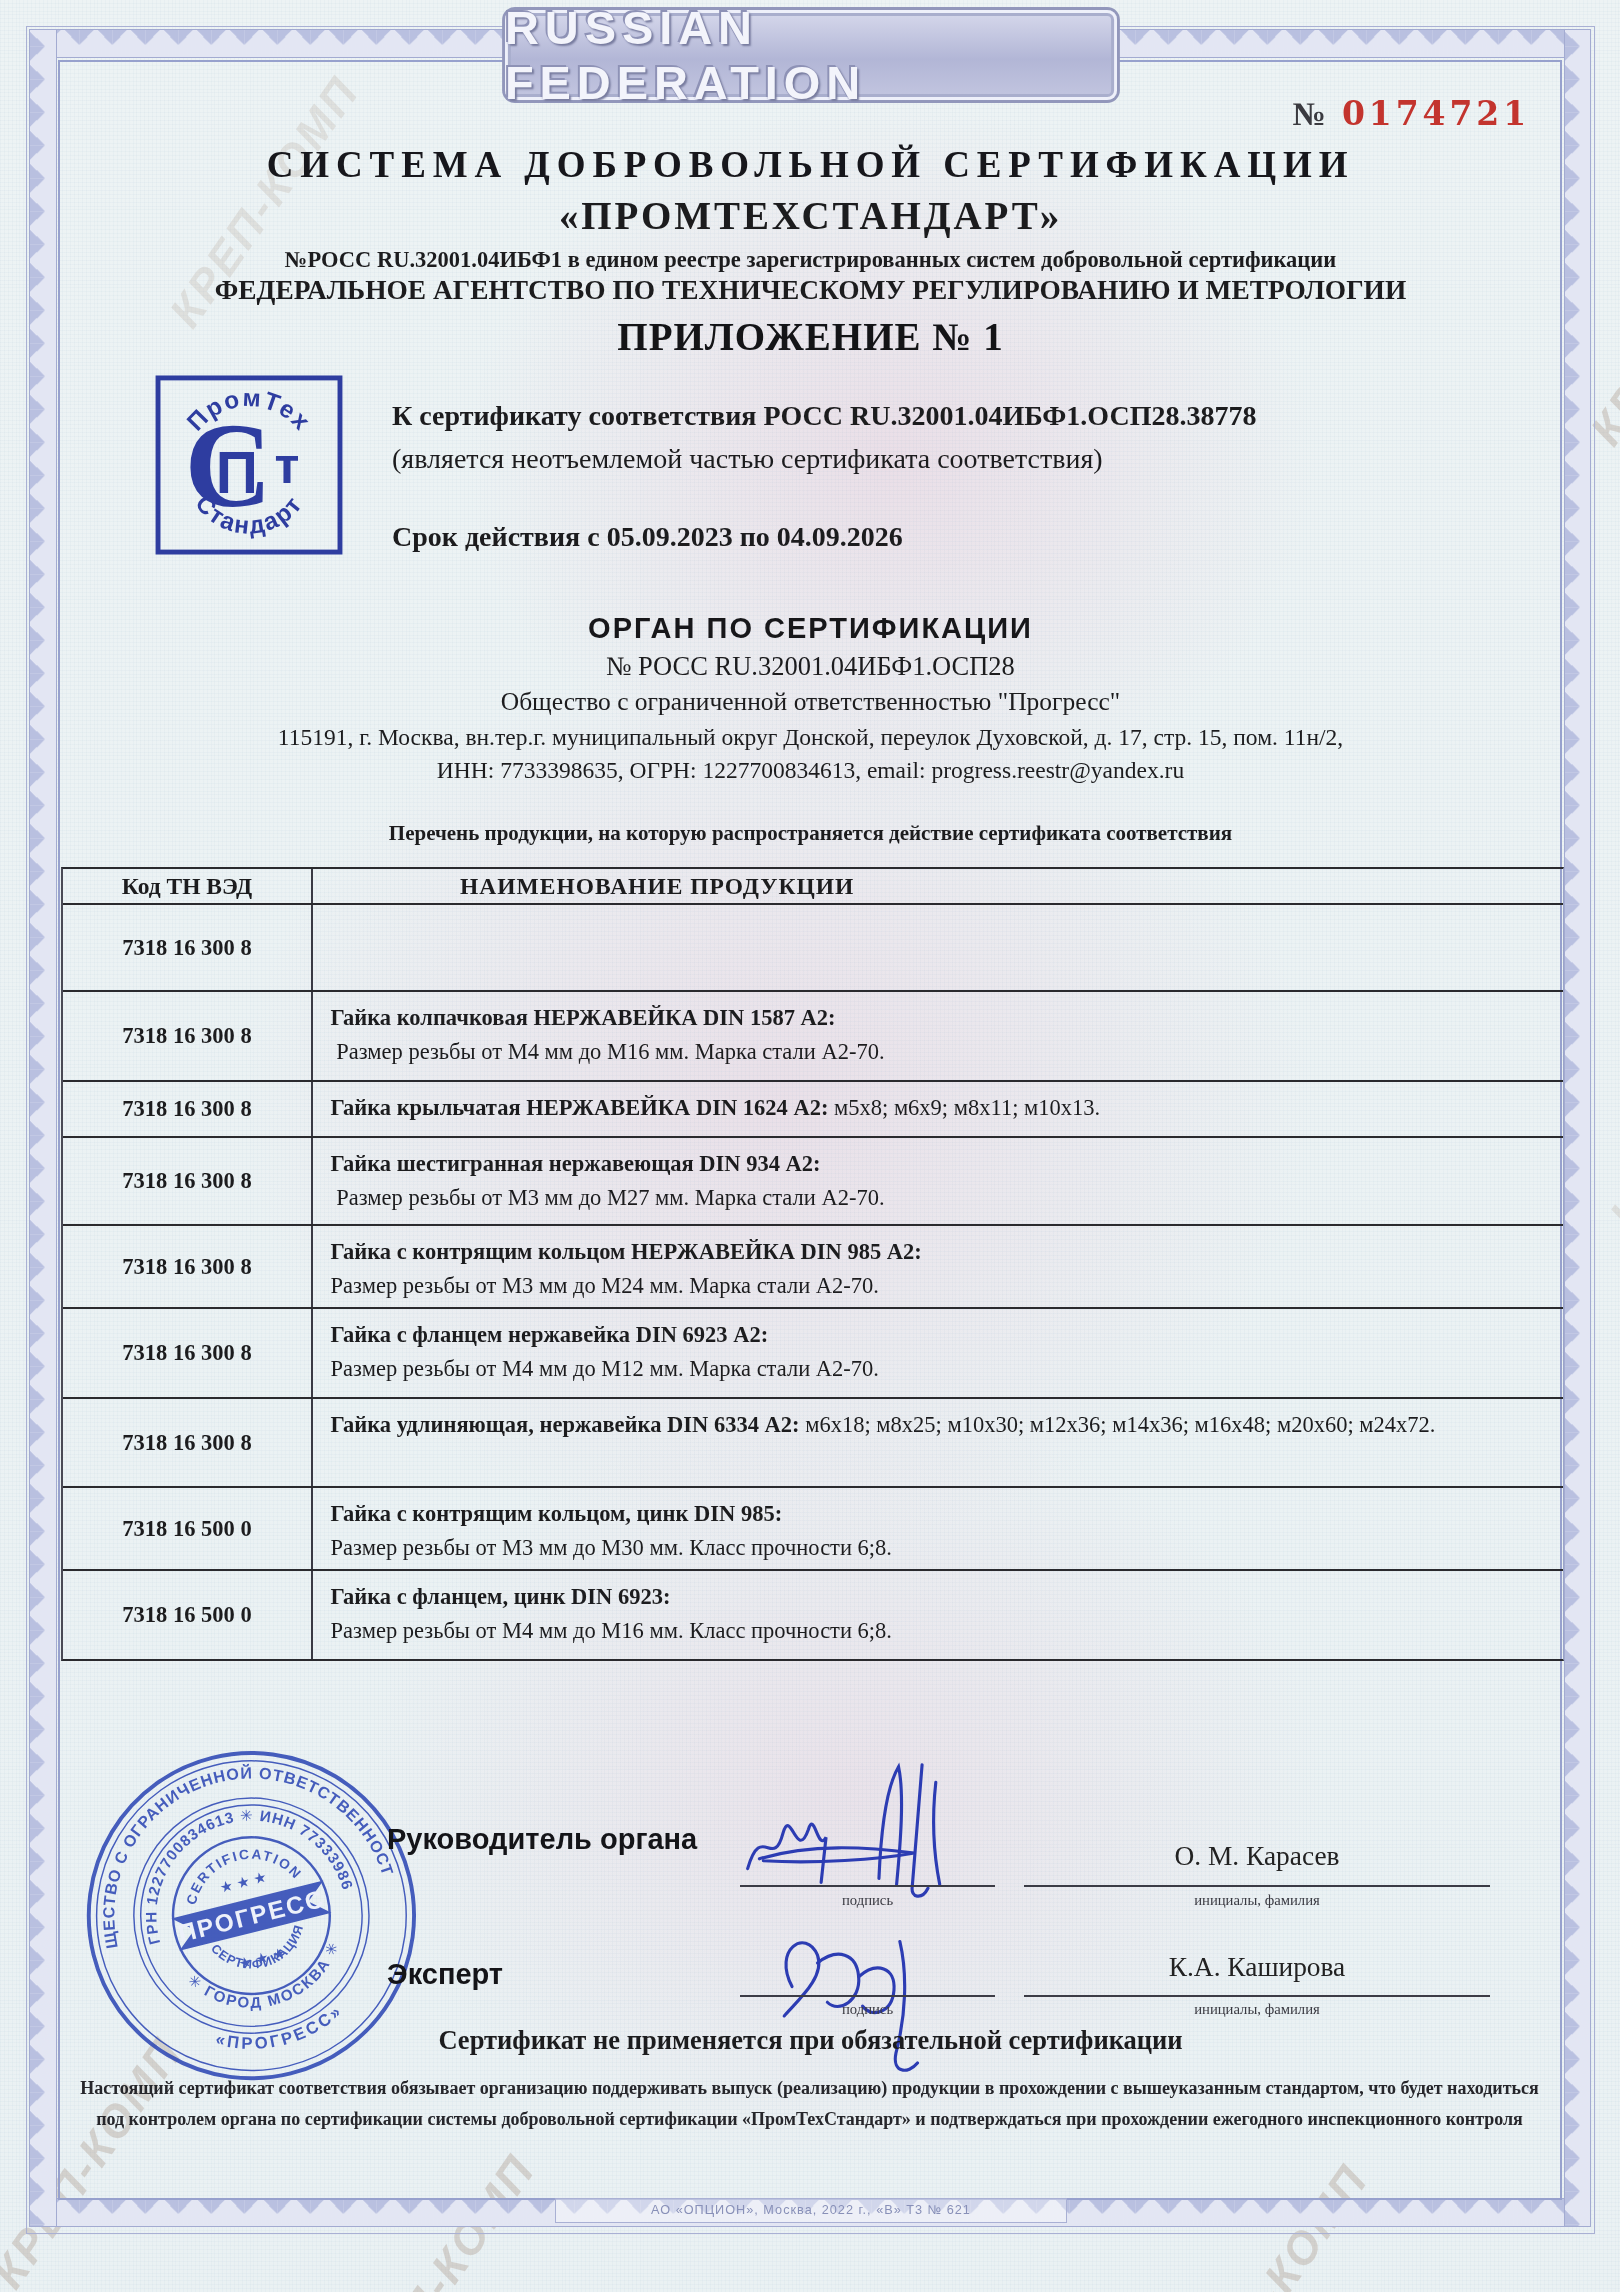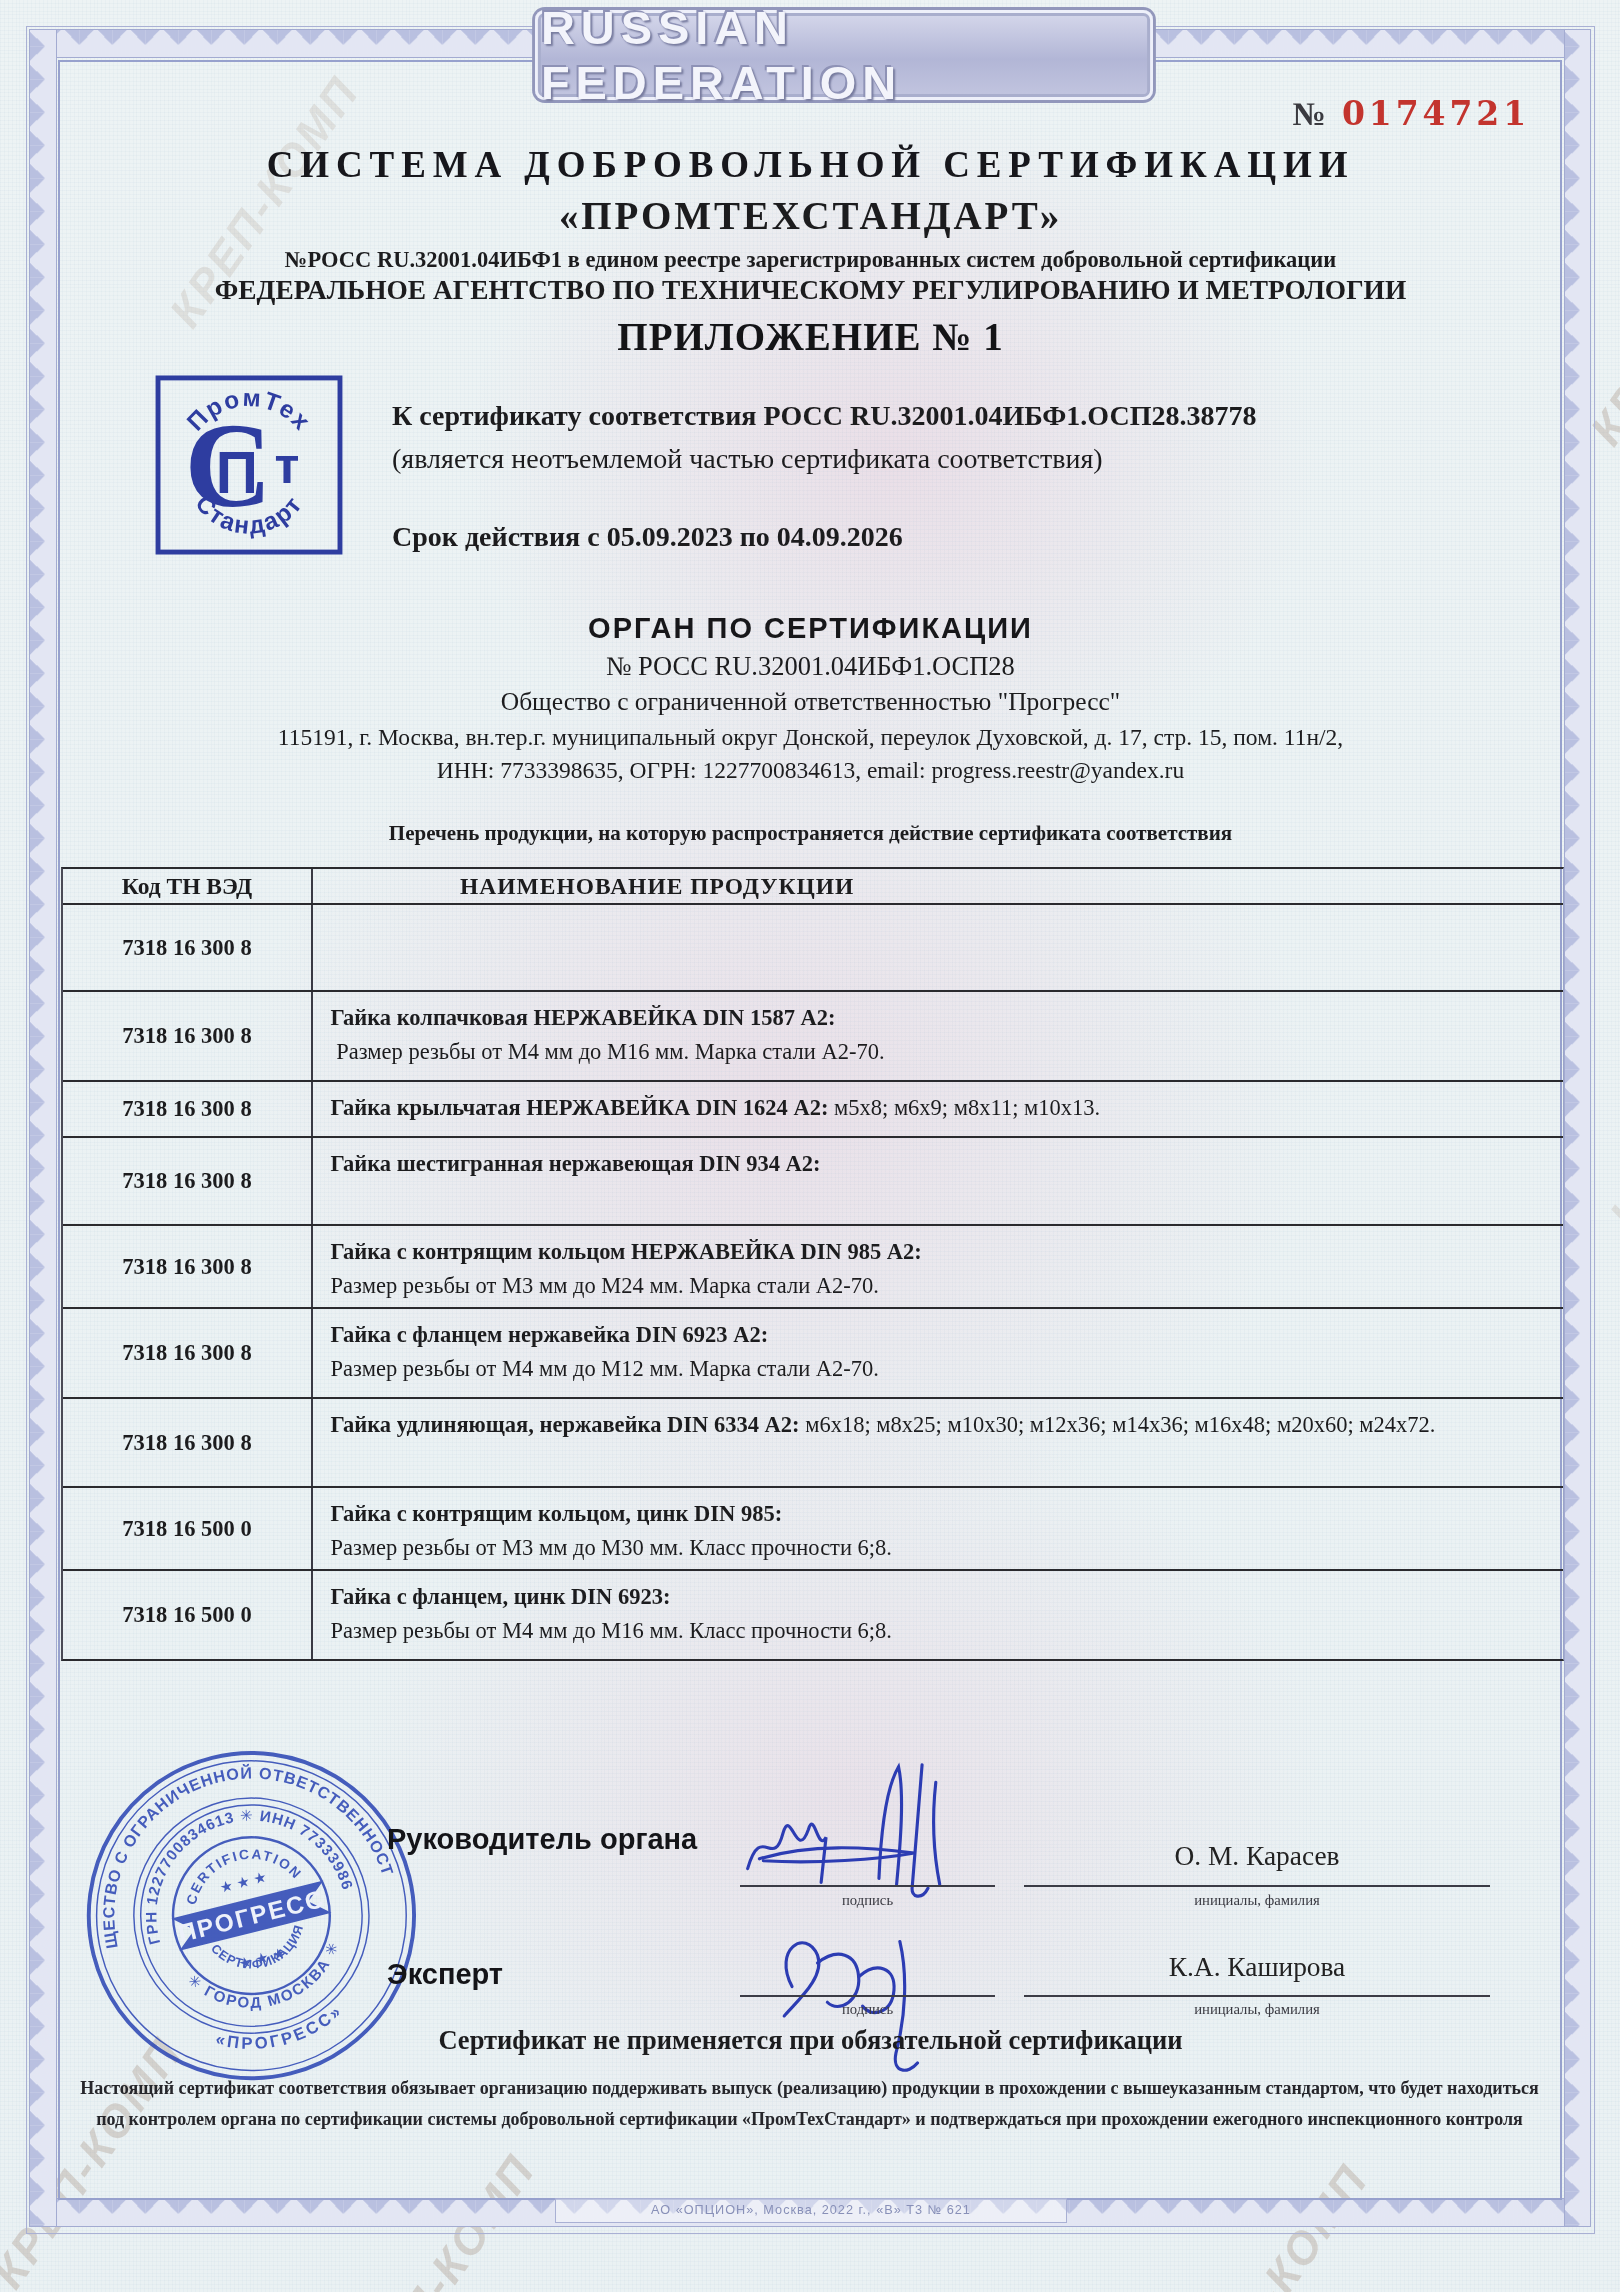--- a/index.html
+++ b/index.html
@@ -32,24 +32,24 @@
   .band-top{left:29px; top:29px; right:29px; height:27.4px;}
   .band-bottom{left:29px; bottom:66px; right:29px; height:27.4px;}
   .band-left{left:29px; top:29px; width:25.5px; bottom:66px;}
   .band-right{right:29px; top:29px; width:25.5px; bottom:66px;}
   .inner-frame{position:absolute; left:58px; top:60px; right:58px; bottom:93px; border:2.9px double #97a1cd;}
   
   .wm{position:absolute; font-family:"Liberation Sans","DejaVu Sans",sans-serif;
       font-weight:bold; font-style:italic; font-size:45px; letter-spacing:2.9px;
       color:rgba(160,135,120,.30); transform:rotate(-55deg); white-space:nowrap; pointer-events:none;}
   
-  .plate{position:absolute; left:535px; top:9.8px; width:612px; height:90px; border-radius:9.8px;
+  .plate{position:absolute; left:505px; top:9.8px; width:612px; height:90px; border-radius:9.8px;
     background:linear-gradient(180deg,#d7d9ec,#b2b6d6 55%,#c3c6e0);
     box-shadow:0 0 0 2.9px #9297bb, inset 0 0 0 2.9px #eef0fa, inset 0 0 0 5.9px #a9aecd;
-    display:flex; align-items:center; justify-content:center;padding-left:6px;}
+    display:flex; align-items:center; justify-content:center;}
   .plate-text{font-family:"Liberation Sans","DejaVu Sans",sans-serif; font-weight:bold;
     font-size:47px; letter-spacing:5.9px; color:#f3f4fb;
     text-shadow:-2px -2px 0 #8e92b6, 2px 2px 2px #787c9f, 0 0 2px #8d91b5;}
   .serial{position:absolute; right:90px; top:94px; font-size:33px; font-weight:bold; letter-spacing:3.9px; white-space:nowrap;}
   .serial .no{color:#3a3a40;}
   .serial .digits{color:#c3342e; font-family:"DejaVu Serif",serif;}
   
   .cline{position:absolute; left:59px; width:1503px; text-align:center; white-space:nowrap;}
   .l-title1{top:143px; font-size:37px; font-weight:600; letter-spacing:6.9px; color:#17171c;}
   .l-title2{top:193px; font-size:39px; font-weight:600; letter-spacing:2.9px;}
@@ -168,21 +168,21 @@
     <div class="prow" style="height:88px;">
       <div class="c1">7318 16 300 8</div>
       <div class="c2 stack"><span class="nm">Гайка колпачковая НЕРЖАВЕЙКА DIN 1587 А2:</span><span class="sp"> Размер резьбы от М4 мм до М16 мм. Марка стали А2-70.</span></div>
     </div>
     <div class="prow" style="height:54px;">
       <div class="c1">7318 16 300 8</div>
       <div class="c2"><span class="nm">Гайка крыльчатая НЕРЖАВЕЙКА DIN 1624 А2:</span><span class="sp"> м5х8; м6х9; м8х11; м10х13.</span></div>
     </div>
     <div class="prow" style="height:86px;">
       <div class="c1">7318 16 300 8</div>
-      <div class="c2 stack"><span class="nm">Гайка шестигранная нержавеющая DIN 934 А2:</span></div>
+      <div class="c2 stack"><span class="nm">Гайка шестигранная нержавеющая DIN 934 А2:</span><span class="sp"> Размер резьбы от М3 мм до М27 мм. Марка стали А2-70.</span></div>
     </div>
     <div class="prow" style="height:81px;">
       <div class="c1">7318 16 300 8</div>
       <div class="c2 stack"><span class="nm">Гайка с контрящим кольцом НЕРЖАВЕЙКА DIN 985 А2:</span><span class="sp">Размер резьбы от М3 мм до М24 мм. Марка стали А2-70.</span></div>
     </div>
     <div class="prow" style="height:88px;">
       <div class="c1">7318 16 300 8</div>
       <div class="c2 stack"><span class="nm">Гайка с фланцем нержавейка DIN 6923 А2:</span><span class="sp">Размер резьбы от М4 мм до М12 мм. Марка стали А2-70.</span></div>
     </div>
     <div class="prow" style="height:87px;">

